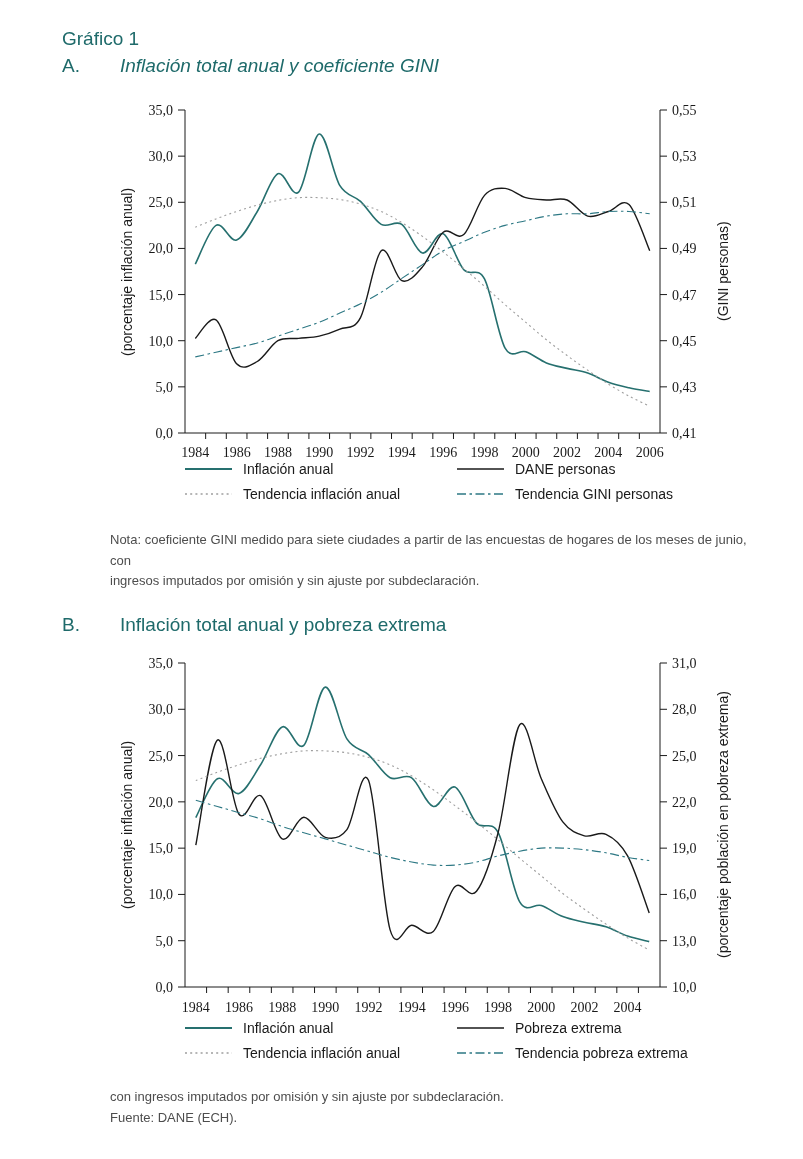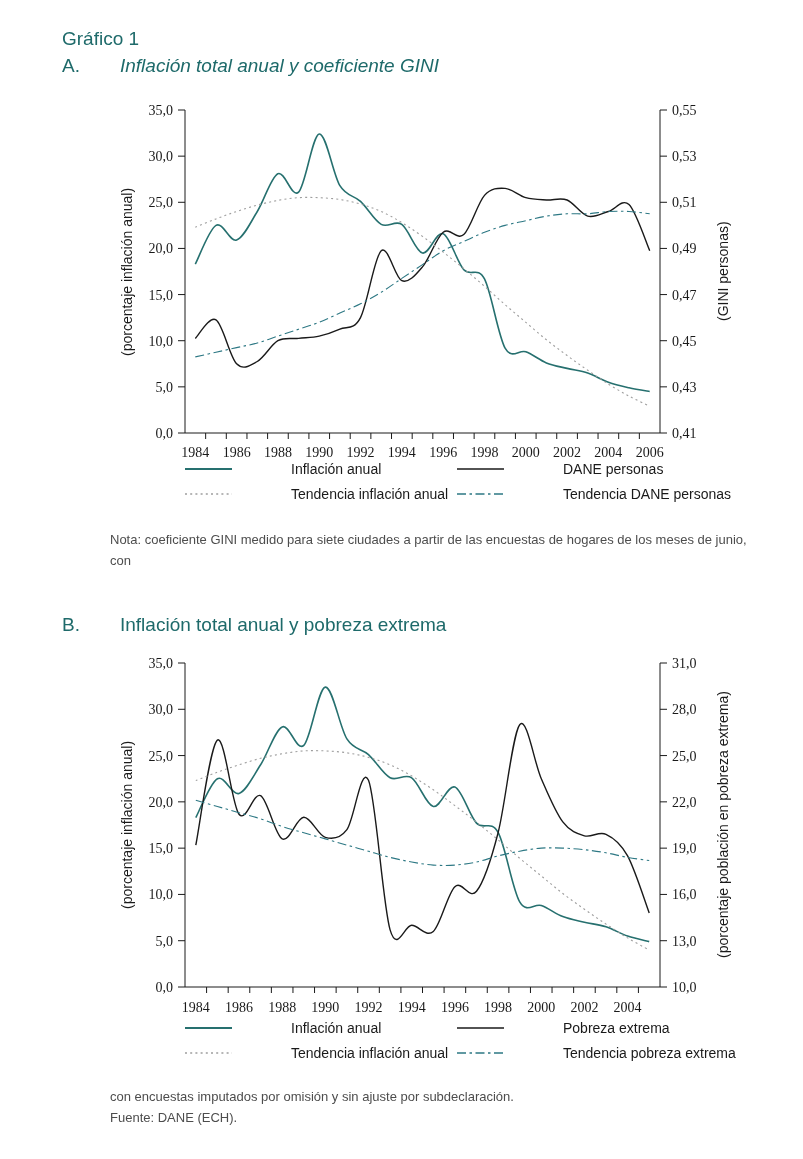--- a/index.html
+++ b/index.html
@@ -15,21 +15,21 @@
   .fig-label{left:62px;top:28px;font-size:19px;color:var(--teal);}
   .panel-index{font-size:19px;color:var(--teal);}
   .panel-title{font-size:19px;color:var(--teal);}
   .chart-svg{left:0;overflow:visible;}
   .yaxis-title{
     writing-mode:vertical-rl;transform:rotate(180deg);
     font-size:14px;color:var(--axis);display:flex;align-items:center;justify-content:center;
     text-align:center;width:18px;
   }
   .legend{display:grid;grid-template-columns:272px auto;row-gap:9px;font-size:14px;color:#1a1a1a;}
-  .legend-entry{display:flex;align-items:center;gap:48px;}
+  .legend-entry{display:flex;align-items:center;}
   .legend-entry svg{margin-right:11px;flex:0 0 auto;}
   .note{font-size:13px;line-height:20.5px;color:var(--note);}
   text{font-family:"Liberation Serif",serif;font-size:14px;fill:var(--axis);}
 </style>
 </head>
 <body>
 
 <div class="abs fig-label">Gráfico 1</div>
 
 <div class="abs panel-index" style="left:62px;top:55px;">A.</div>
@@ -130,26 +130,27 @@
   <div class="legend-entry">
     <svg width="47" height="4">
         <line x1="0" y1="2" x2="47" y2="2" stroke="#9e9e9e" stroke-width="1.3" stroke-dasharray="2 3.2"></line>
       </svg>
     <span>Tendencia inflación anual</span>
   </div>
   <div class="legend-entry">
     <svg width="47" height="4">
         <line x1="0" y1="2" x2="47" y2="2" stroke="#2d7884" stroke-width="1.3" stroke-dasharray="9 3.5 2.5 3.5"></line>
       </svg>
-    <span>Tendencia DANE personas</span>
+    <span>Tendencia GINI personas</span>
   </div>
 </div>
 
 <div class="abs note" style="left:110px;top:530px;width:660px;">
   <div>Nota: coeficiente GINI medido para siete ciudades a partir de las encuestas de hogares de los meses de junio, con</div>
+  <div>ingresos imputados por omisión y sin ajuste por subdeclaración.</div>
 </div>
 
 <div class="abs panel-index" style="left:62px;top:614px;">B.</div>
 <div class="abs panel-title" style="left:120px;top:614px;">Inflación total anual y pobreza extrema</div>
 
 <svg id="chartB" class="abs chart-svg" style="top:650px;" width="803" height="375">
     <line stroke="#1a1a1a" stroke-width="1" x1="185" y1="13" x2="185" y2="337"></line>
     <line stroke="#1a1a1a" stroke-width="1" x1="660" y1="13" x2="660" y2="337"></line>
     <line stroke="#1a1a1a" stroke-width="1" x1="185" y1="337" x2="660" y2="337"></line>
     <line stroke="#1a1a1a" stroke-width="1" x1="178" y1="337" x2="185" y2="337"></line>
@@ -246,15 +247,15 @@
   </div>
   <div class="legend-entry">
     <svg width="47" height="4">
         <line x1="0" y1="2" x2="47" y2="2" stroke="#2d7884" stroke-width="1.3" stroke-dasharray="9 3.5 2.5 3.5"></line>
       </svg>
     <span>Tendencia pobreza extrema</span>
   </div>
 </div>
 
 <div class="abs note" style="left:110px;top:1087px;width:660px;">
-  <div>con encuestas imputados por omisión y sin ajuste por subdeclaración.</div>
+  <div>con ingresos imputados por omisión y sin ajuste por subdeclaración.</div>
   <div>Fuente: DANE (ECH).</div>
 </div>
 
 </body></html>

